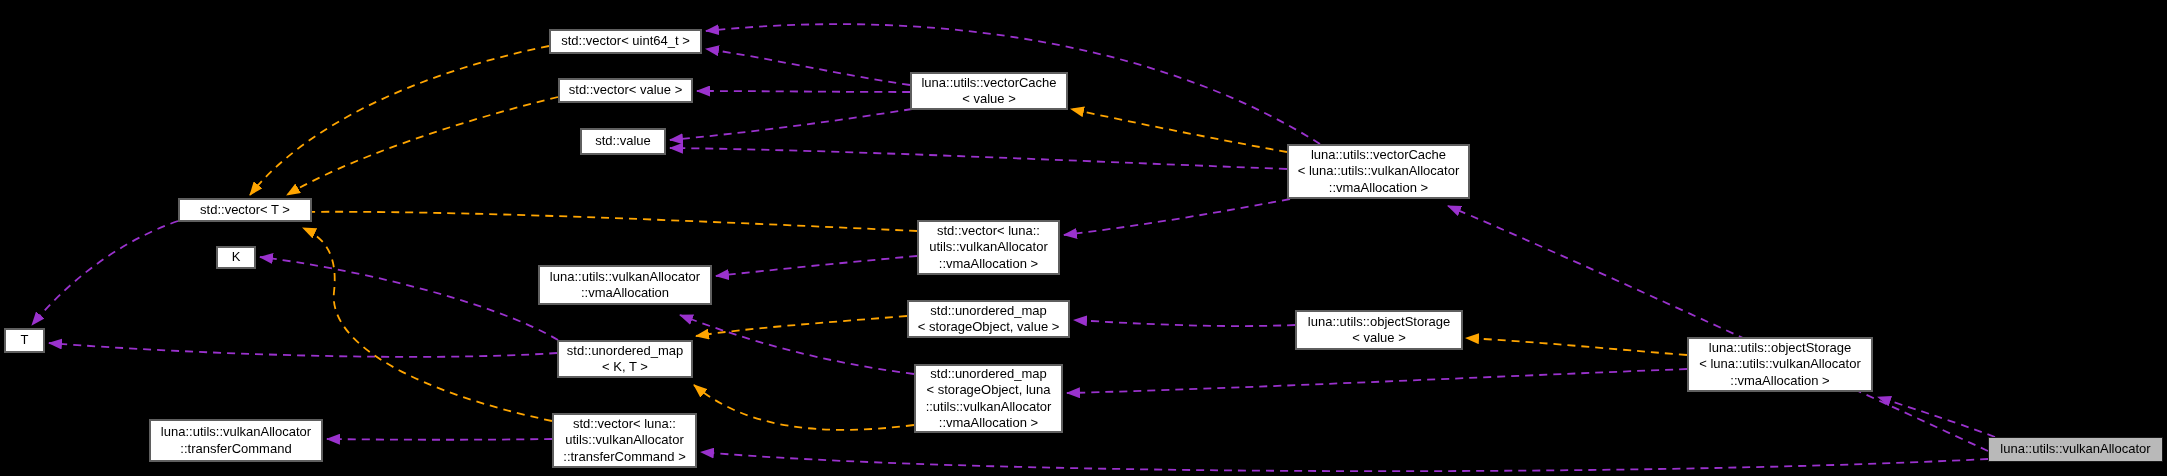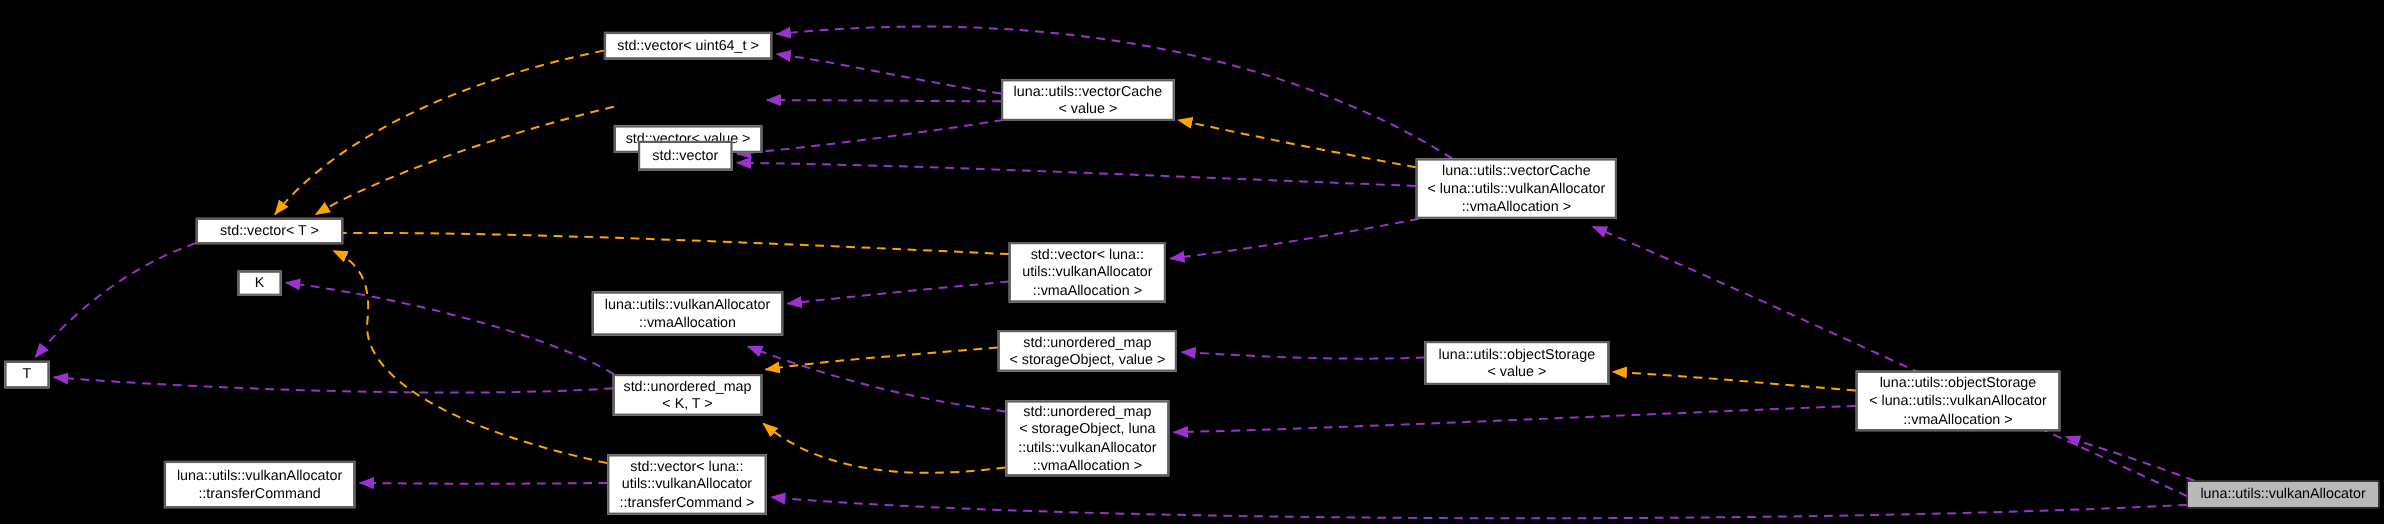--- a/index.html
+++ b/index.html
@@ -71,26 +71,26 @@
     <path class="edge edge-template" d="M 907,316 C 820,323 748,328 696,336" marker-end="url(#arrow-orange)"></path>
     <path class="edge edge-template" d="M 914,425 C 820,437 745,428 694,385" marker-end="url(#arrow-orange)"></path>
     <path class="edge edge-template" d="M 1287,152 C 1215,139 1140,124 1071,109" marker-end="url(#arrow-orange)"></path>
     <path class="edge edge-template" d="M 1687,355 C 1610,349 1540,342 1466,338" marker-end="url(#arrow-orange)"></path>
   </svg>
 
   <div class="node" style="left:549px;top:29px;width:153px;height:25px;">
     <span class="node-label">std::vector&lt; uint64_t &gt;</span>
   </div>
 
-  <div class="node" style="left:558px;top:78px;width:135px;height:25px;margin-top:36px;">
+  <div class="node" style="left:558px;top:78px;width:135px;height:25px;">
     <span class="node-label">std::vector&lt; value &gt;</span>
   </div>
 
   <div class="node" style="left:580px;top:128px;width:86px;height:27px;">
-    <span class="node-label">std::vector</span>
+    <span class="node-label">std::value</span>
   </div>
 
   <div class="node" style="left:910px;top:72px;width:158px;height:38px;">
     <span class="node-label">luna::utils::vectorCache
 &lt; value &gt;</span>
   </div>
 
   <div class="node" style="left:1287px;top:144px;width:183px;height:55px;">
     <span class="node-label">luna::utils::vectorCache
 &lt; luna::utils::vulkanAllocator

